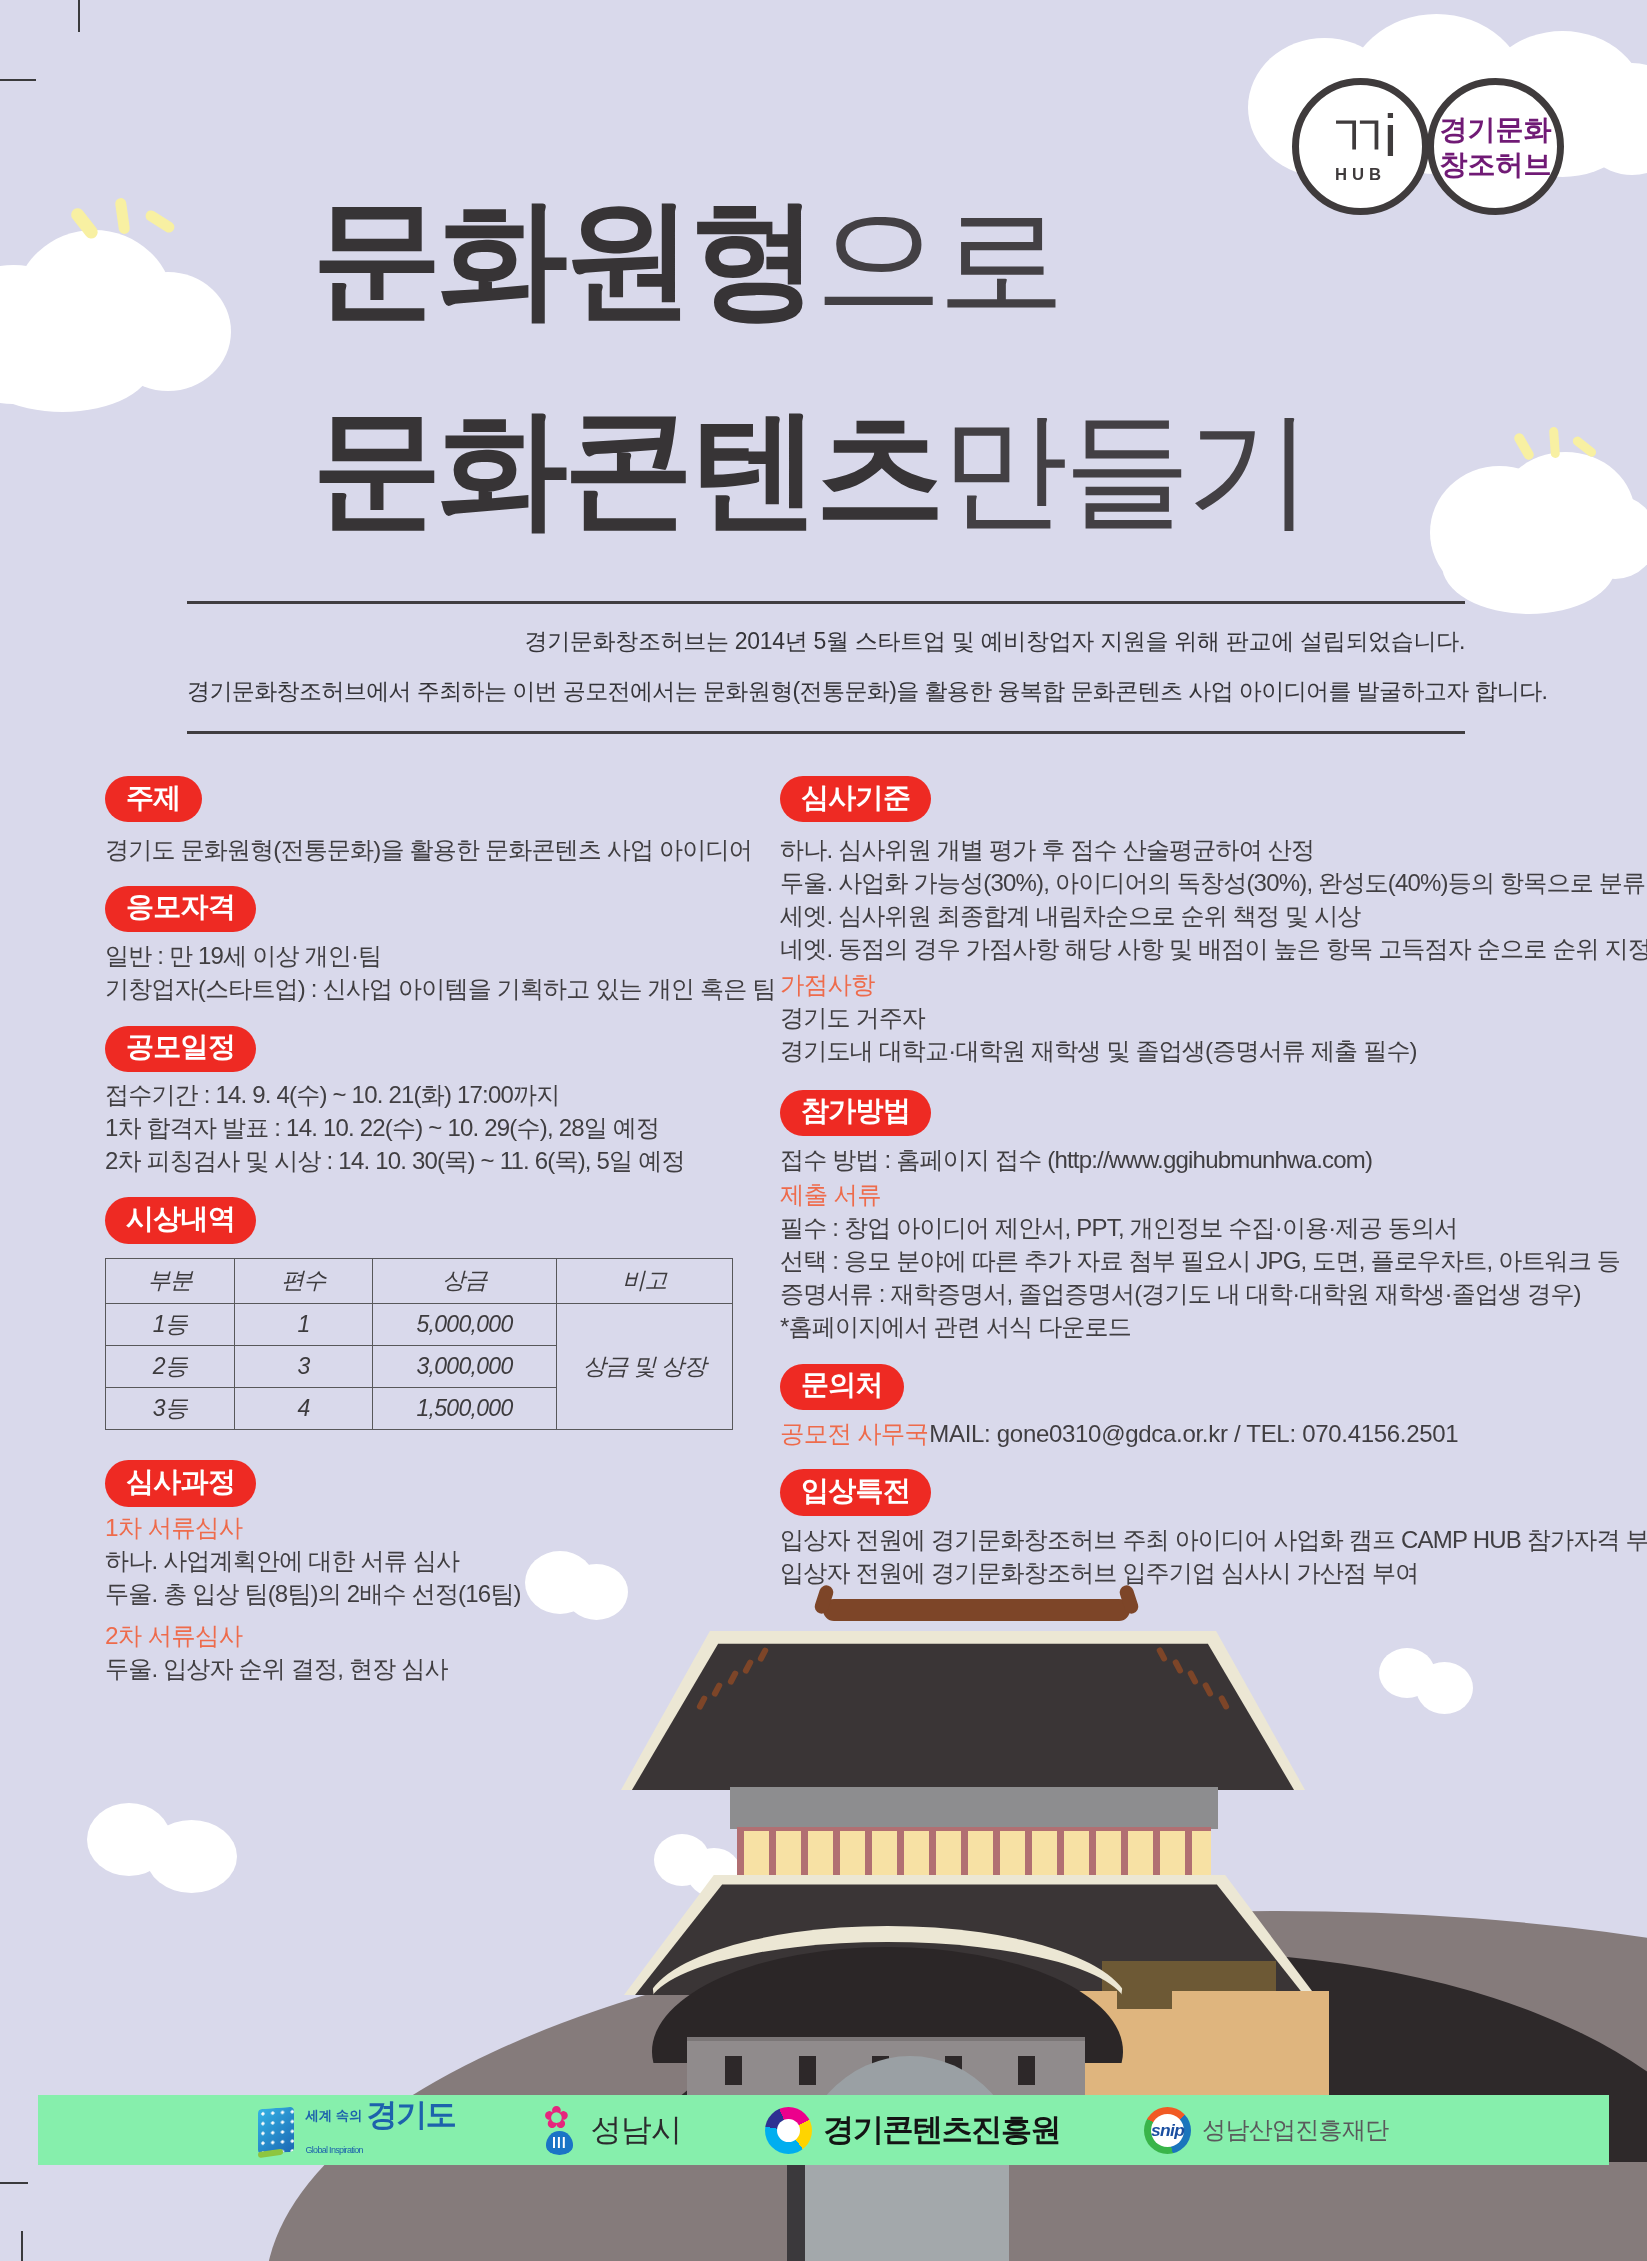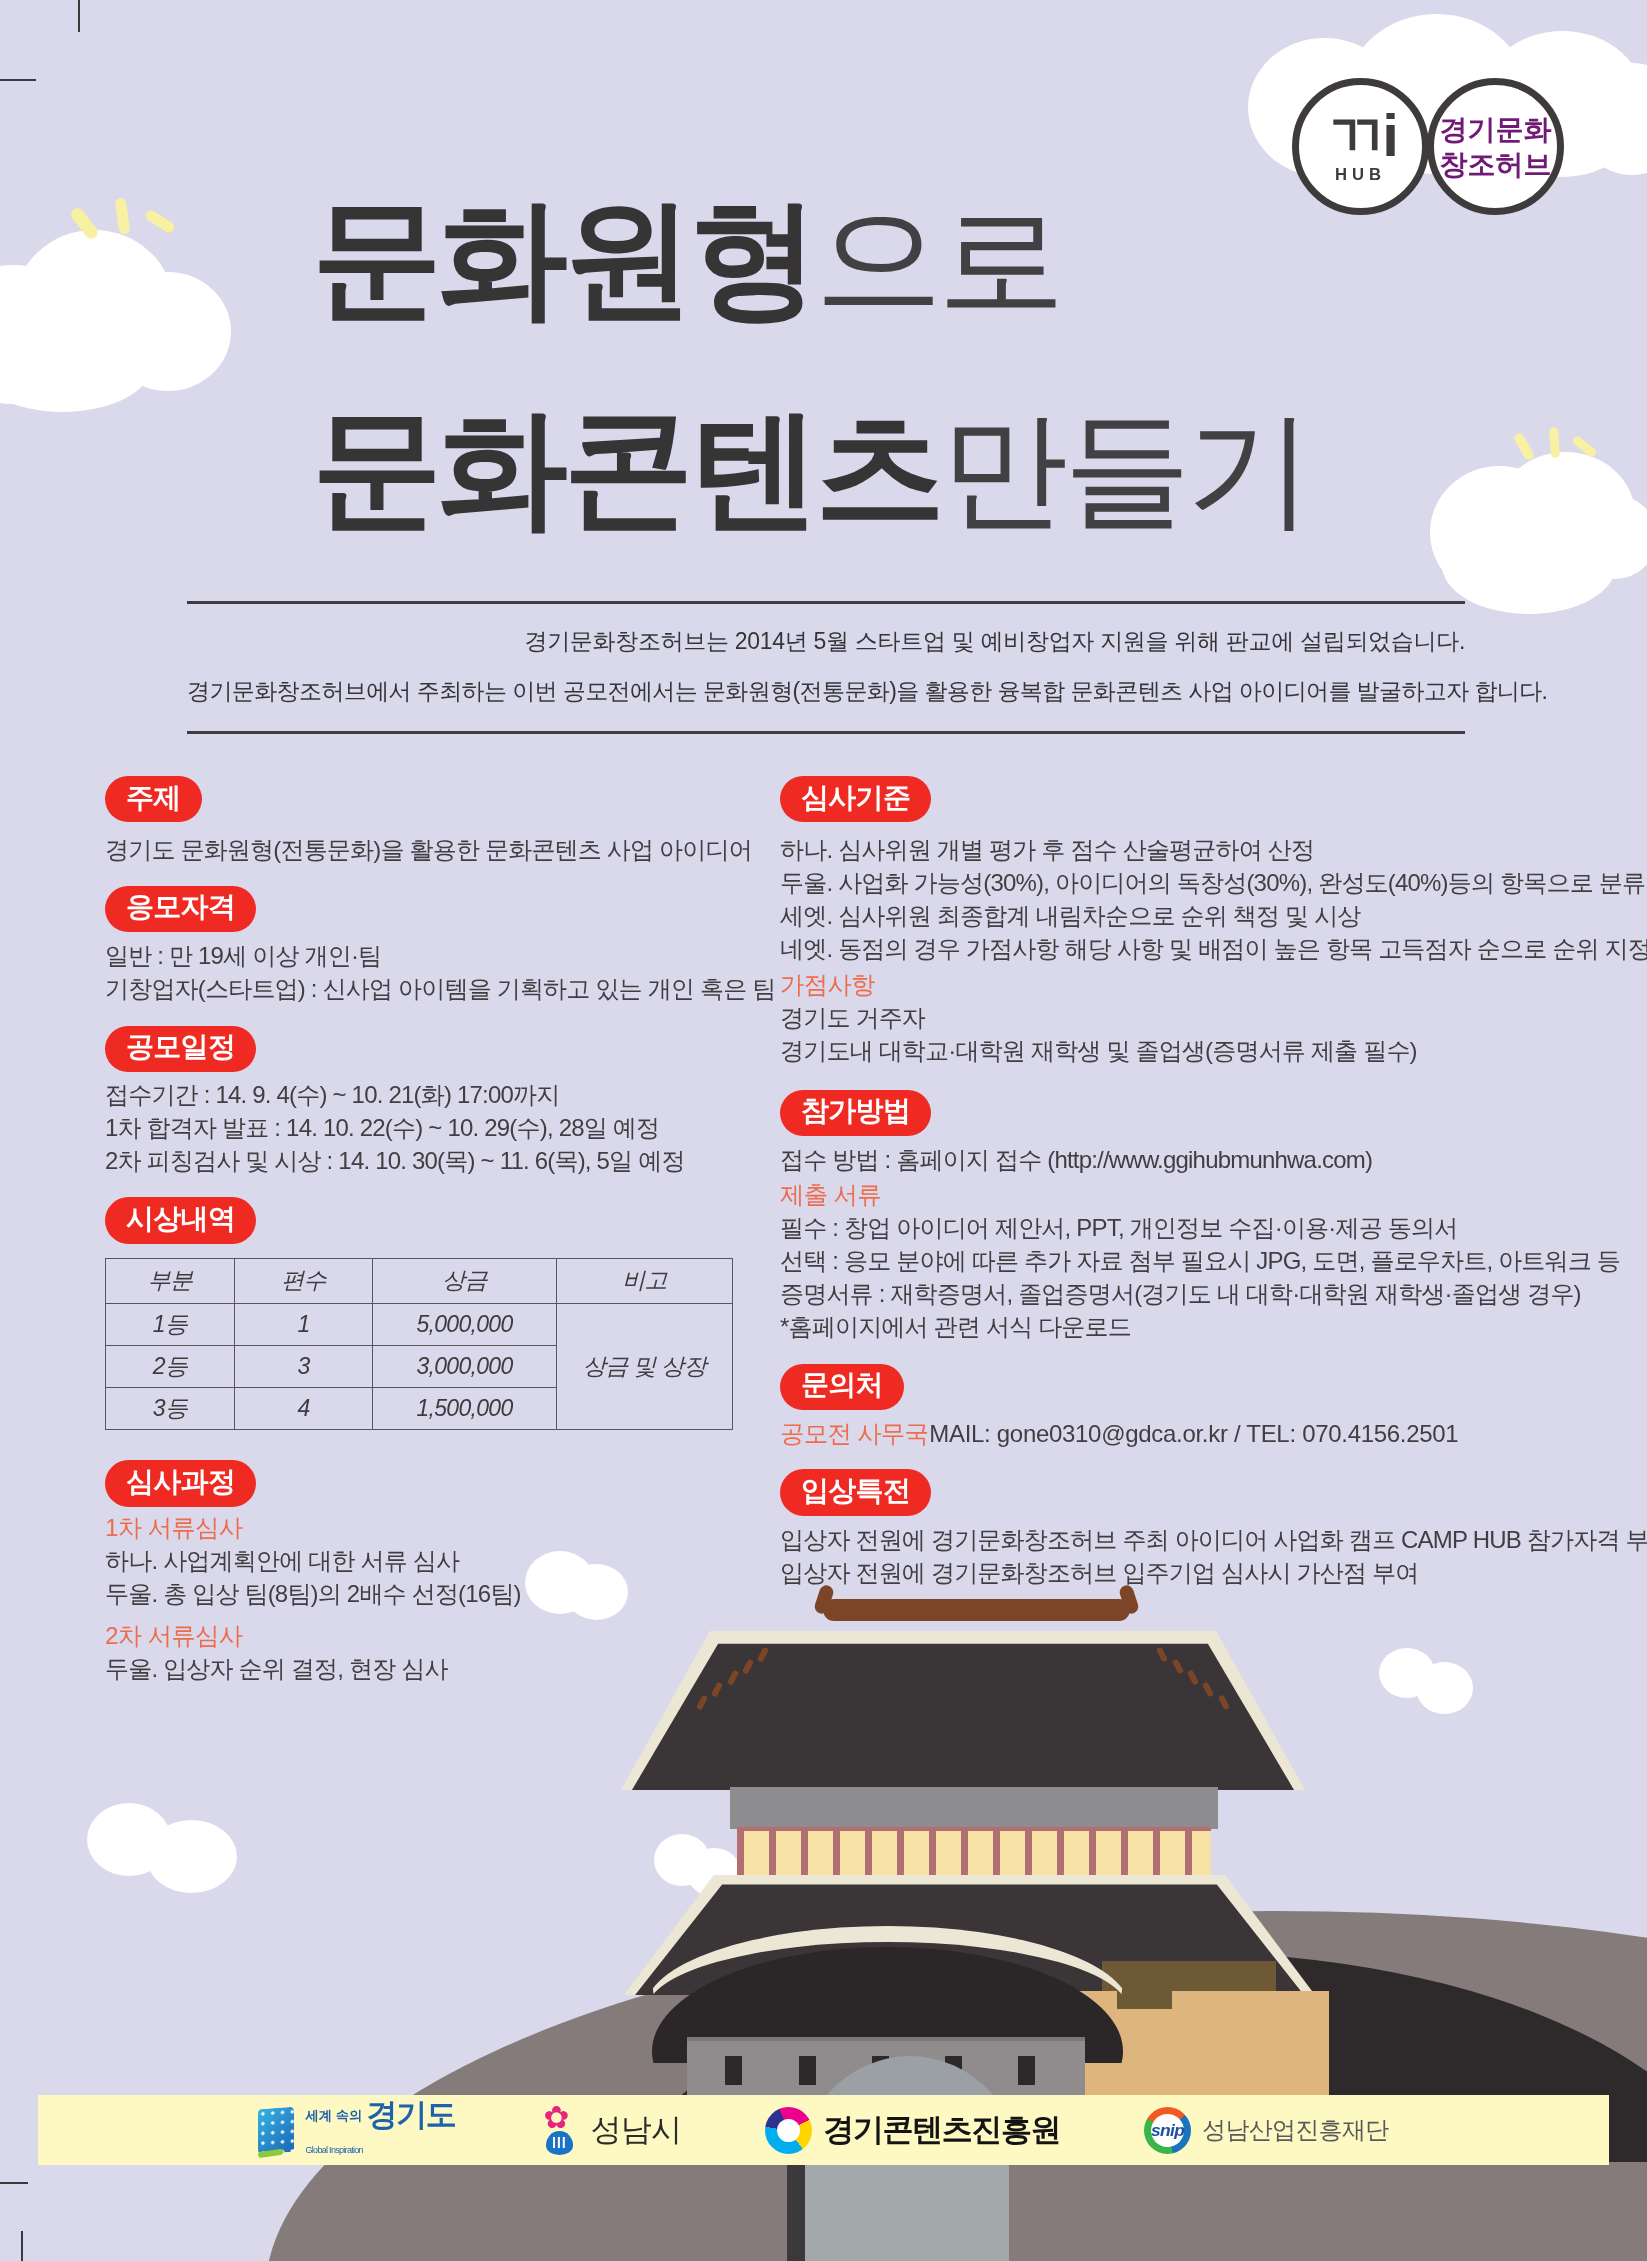--- a/index.html
+++ b/index.html
@@ -13,21 +13,21 @@
   .crop{position:absolute;background:#3a3a3c;}
   
   .cloud-part{position:absolute;background:#ffffff;border-radius:50%;}
   .sparkle{position:absolute;background:#f8f0a2;border-radius:8.4px;}
   
   .logo-circle{
     position:absolute;width:137px;height:137px;border:7px solid #3f3b3c;border-radius:50%;
     background:#ffffff;box-sizing:border-box;display:flex;flex-direction:column;
     align-items:center;justify-content:center;z-index:6;
   }
-  .logo-symbol{font-size:60px;font-weight:bold;letter-spacing:-4.2px;color:#3f3b3c;line-height:56px;}
+  .logo-symbol{font-size:60px;font-weight:normal;letter-spacing:-4.2px;color:#3f3b3c;line-height:56px;}
   .logo-hub{font-size:16.7px;font-weight:bold;letter-spacing:4.9px;color:#3f3b3c;margin-top:1.4px;}
   .logo-name{font-size:28px;font-weight:bold;color:#701a75;line-height:35px;}
   
   .title{position:absolute;left:312px;top:174px;line-height:169px;letter-spacing:-4.2px;z-index:5;}
   .title .strong{font-weight:bold;color:#373436;font-size:130px;}
   .title .light{font-weight:normal;color:#434044;font-size:127px;}
   
   .intro{position:absolute;left:187px;top:601px;width:1278px;text-align:right;z-index:5;}
   .intro .rule{height:2.8px;background:#403d40;}
   .intro .l1{margin-top:22px;font-size:23px;letter-spacing:-0.3px;color:#353438;}
@@ -83,21 +83,21 @@
   .tan-pillar-wall{left:704px;top:2042px;width:349px;height:56px;background:#e6ba7e;}
   .pillar{position:absolute;width:12.6px;height:59px;background:#5c392b;}
   .parapet{left:687px;top:2037px;width:398px;height:61px;background:#908b8c;border-top:4.2px solid #7b7677;box-sizing:border-box;}
   .pwin{position:absolute;width:16.7px;height:29px;background:#2d2829;top:2056px;}
   .dome{left:795px;top:2056px;width:230px;height:251px;border-radius:50%;background:#9aa0a4;}
   .below-patch{left:460px;top:2162px;width:1187px;height:99px;background:#857b7b;}
   .door-stripe{left:787px;top:2162px;width:18px;height:99px;background:#3b393c;}
   .door-light{left:805px;top:2162px;width:204px;height:99px;background:#a3a8ab;}
   
   .footer-bar{
-    position:absolute;left:38px;top:2095px;width:1571px;height:70px;background:#fef9c3;z-index:10;
+    position:absolute;left:38px;top:2095px;width:1571px;height:70px;background:#86efac;z-index:10;
     display:flex;align-items:center;justify-content:center;gap:84px;
   }
   .sponsor{display:flex;align-items:center;gap:11px;}
   .gg-icon{
     width:36px;height:45px;border-radius:4.2px;transform:skewY(-4deg);
     background:linear-gradient(135deg,#35b4e5,#1b67b3);
     background-image:radial-gradient(#ffffff 1.4px,transparent 1.8px),linear-gradient(135deg,#35b4e5,#1b67b3);
     background-size:9.8px 9.8px,cover;position:relative;
   }
   .gg-icon::after{content:"";position:absolute;left:0;bottom:-2.8px;width:70%;height:5.6px;background:#8dc63f;border-radius:2.8px;transform:rotate(-4deg);}

